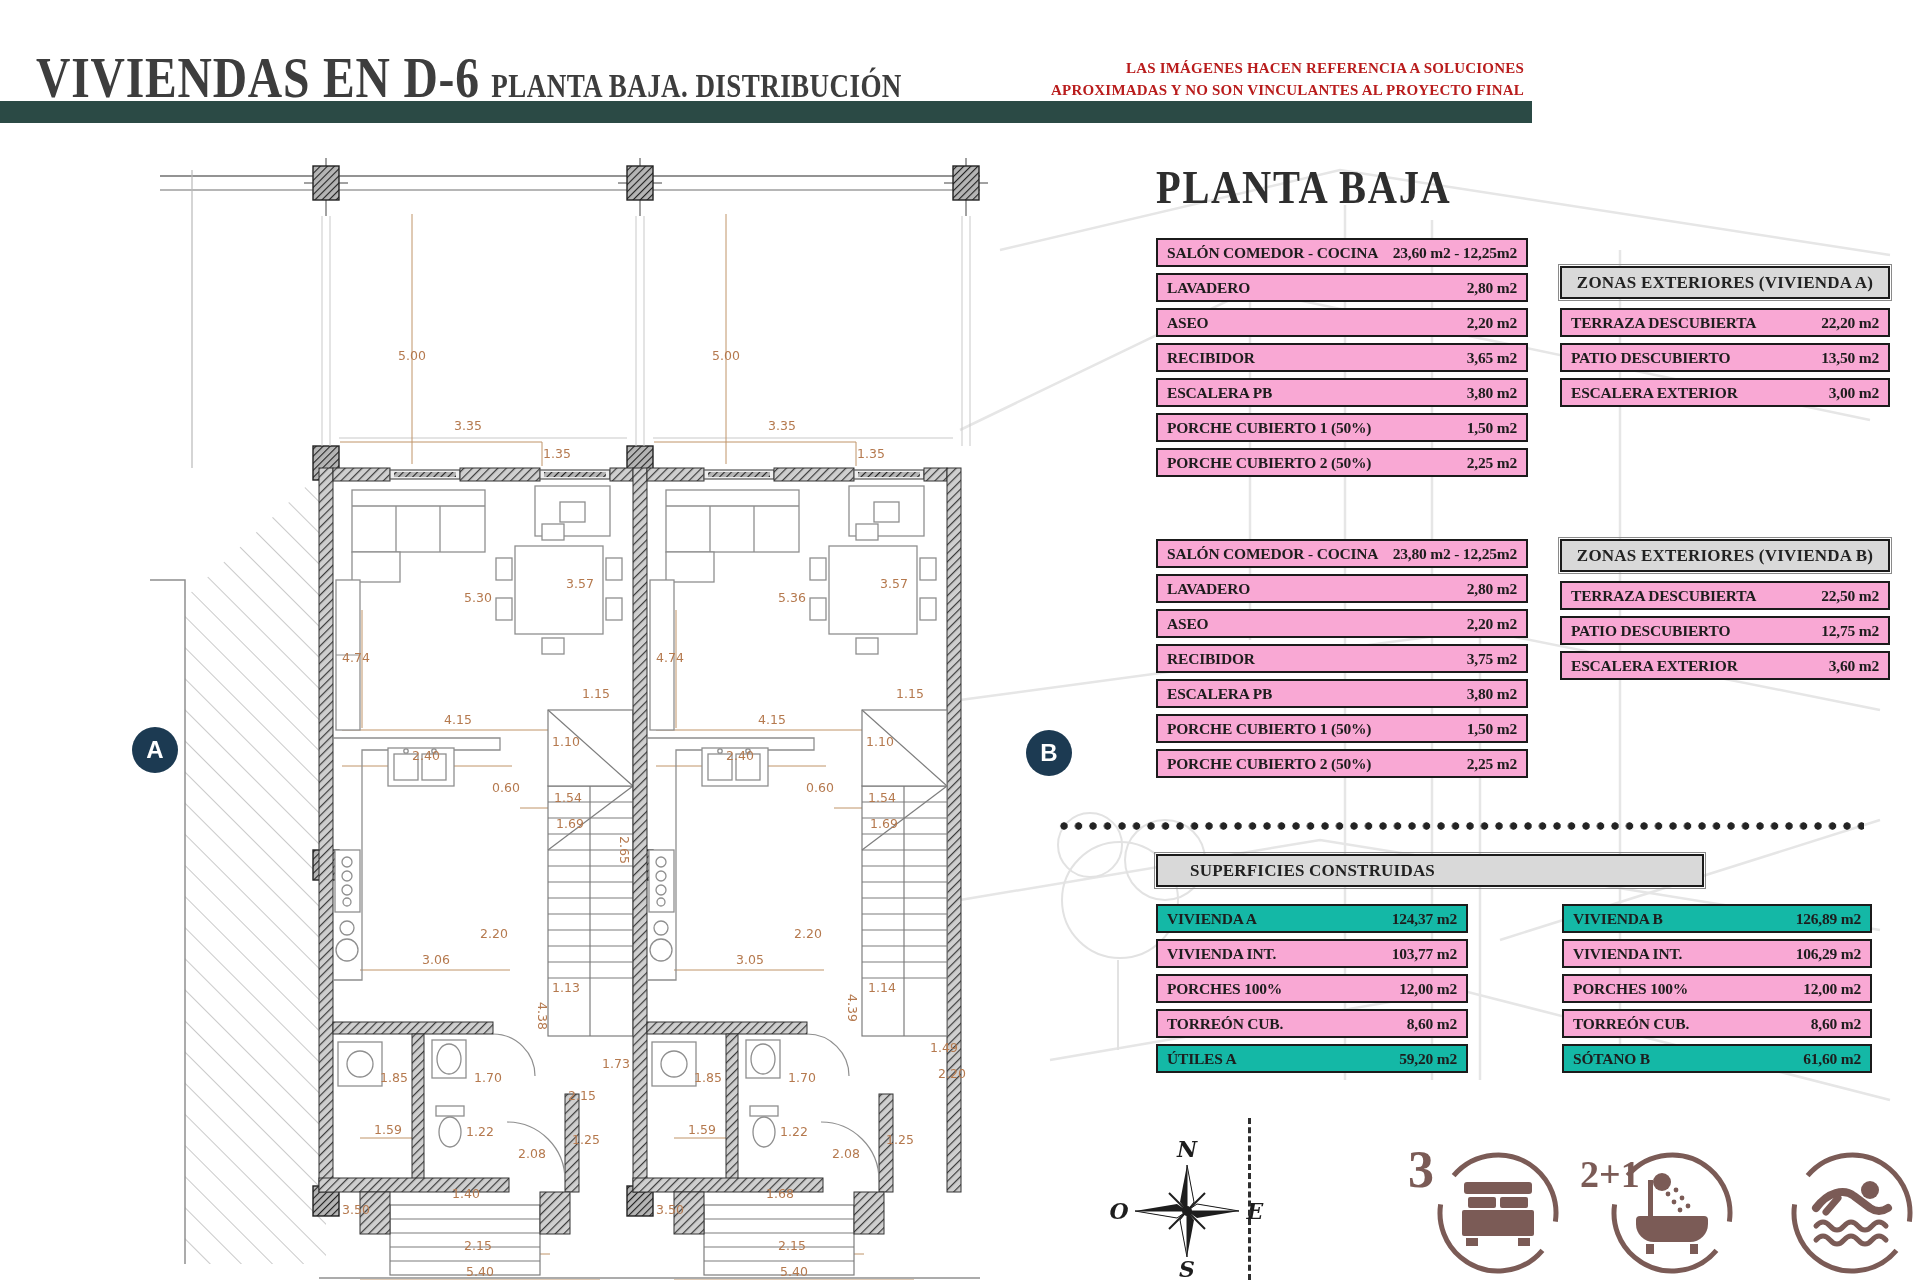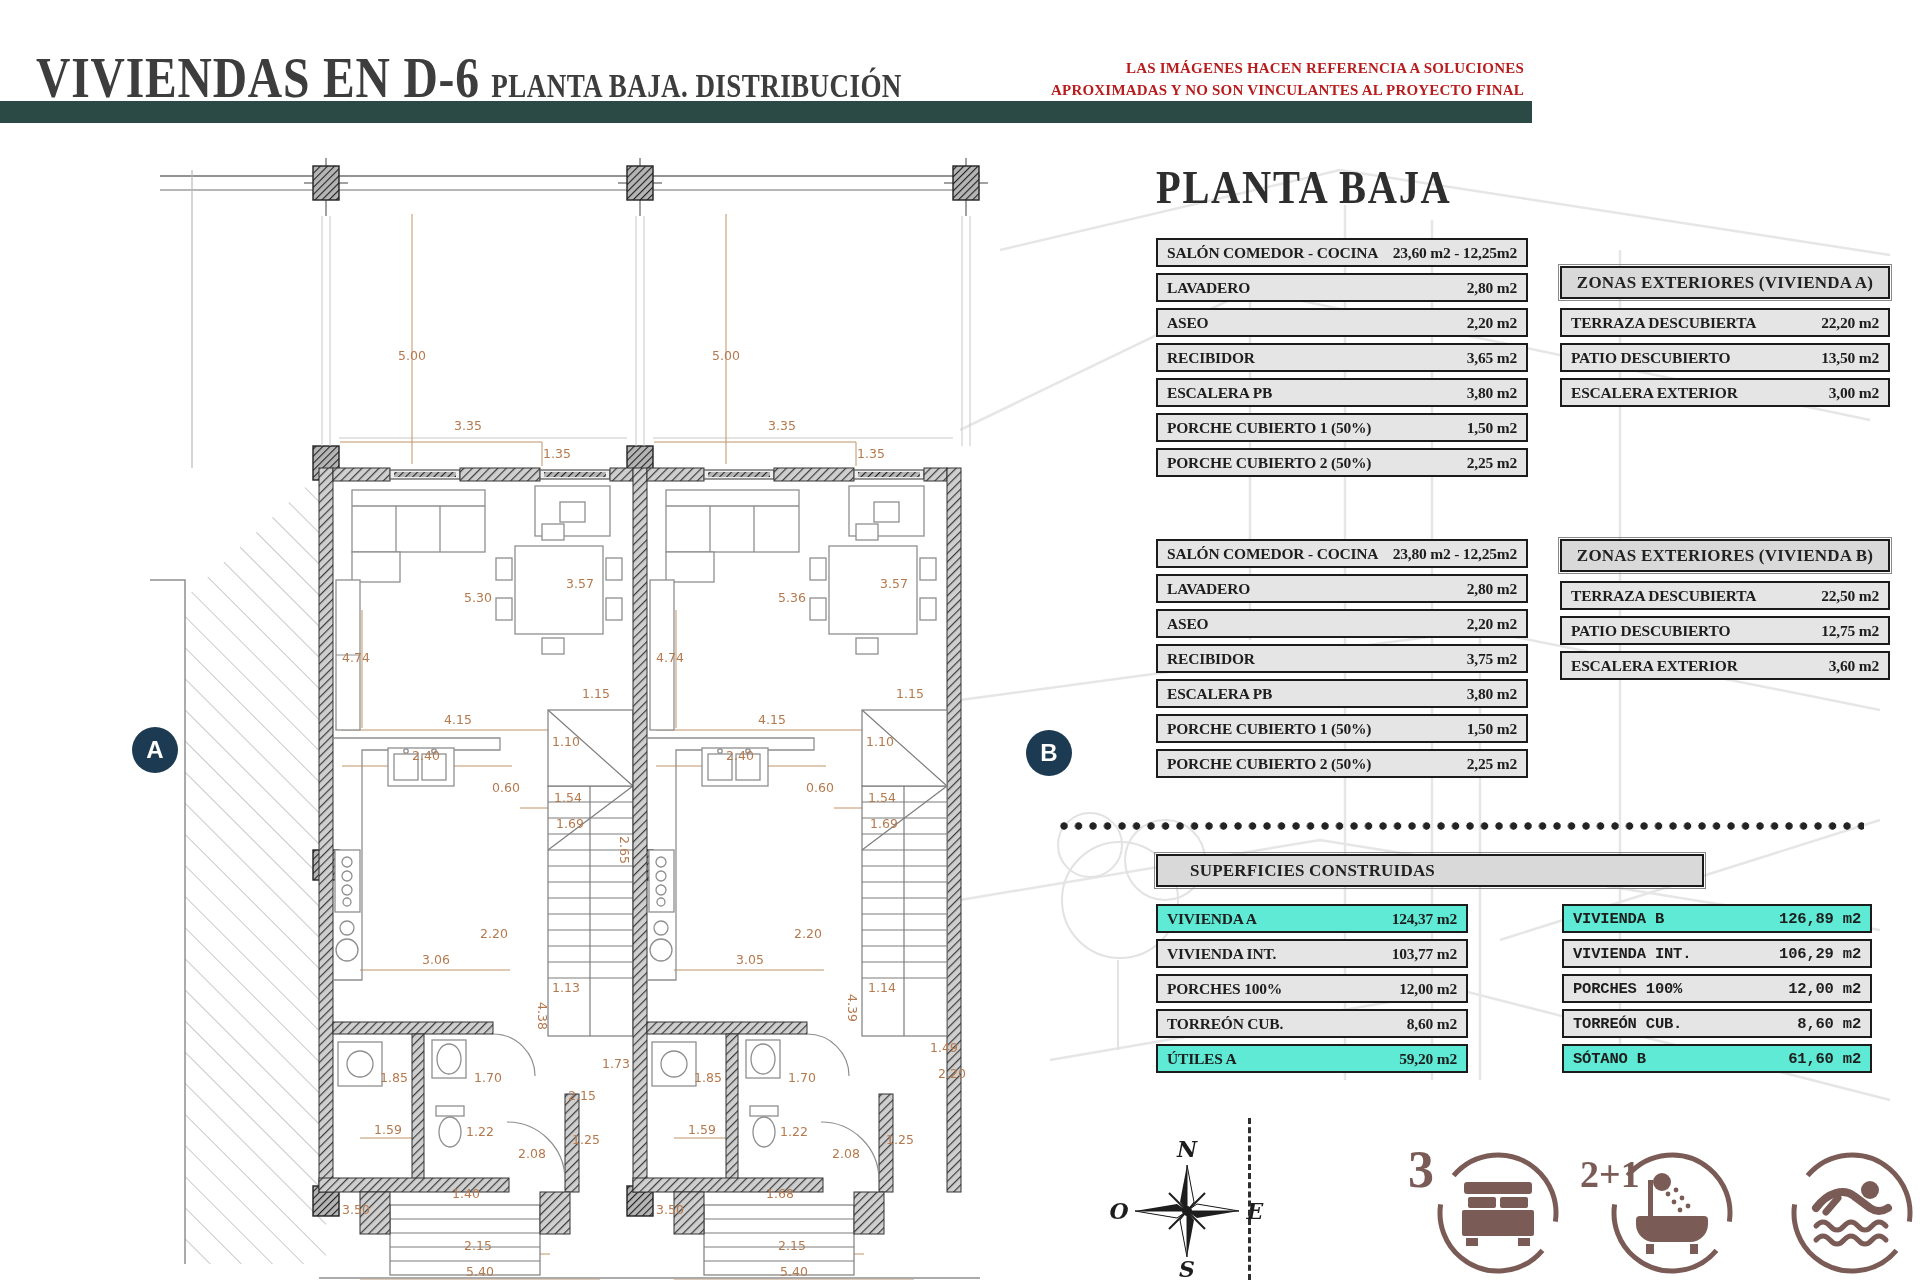--- a/index.html
+++ b/index.html
@@ -17,24 +17,24 @@
   #green-bar{left:0;top:101px;width:1532px;height:22px;background:#2b4a45;}
 
   
   #panel-heading{left:1156px;top:160px;font-size:47px;font-weight:bold;color:#2e2e2e;
                  letter-spacing:2px;transform:scaleX(.86);transform-origin:left top;white-space:nowrap;
                  font-family:"Liberation Serif",serif;}
   .tbox{position:absolute;}
   .thead{height:29px;background:#d9d9d9;border:2.5px solid #1b1b1b;outline:1px solid #8a8a8a;outline-offset:1px;
          display:flex;align-items:center;justify-content:center;font-weight:bold;font-size:17px;
          letter-spacing:0.2px;margin-bottom:9px;box-sizing:content-box;color:#222;}
-  .trow{height:25px;background:#e5e5e5;border:2.5px solid #1b1b1b;margin-bottom:6px;
+  .trow{height:25px;background:#f9a8d4;border:2.5px solid #1b1b1b;margin-bottom:6px;
         display:flex;align-items:center;justify-content:space-between;font-weight:bold;font-size:15.5px;
         padding:0 9px;white-space:nowrap;letter-spacing:-0.2px;color:#1d1d1d;}
-  .trow.shaded{background:#5eead4;}
+  .trow.shaded{background:#14b8a6;}
   #dotted-sep{left:1058px;top:820px;width:806px;height:13px;
       background-image:radial-gradient(circle at 6px 6px,#232323 3.4px,rgba(0,0,0,0) 4px);
       background-size:14.5px 13px;background-repeat:repeat-x;}
   #construidas-bar{left:1156px;top:854px;width:548px;}
 
   
   .marker{width:46px;height:46px;border-radius:50%;background:#1c3a52;color:#fff;
           display:flex;align-items:center;justify-content:center;font-weight:bold;
           font-size:24px;font-family:"Liberation Sans",sans-serif;}
 
@@ -561,21 +561,21 @@
         <div class="trow">
           <span>TORREÓN CUB.</span>
           <span>8,60 m2</span>
         </div>
         <div class="trow shaded">
           <span>ÚTILES A</span>
           <span>59,20 m2</span>
         </div>
       </div>
   </div>
-  <div class="tbox" style="left:1562px;top:904px;width:310px;font-family:Liberation Mono, monospace;">
+  <div class="tbox" style="left:1562px;top:904px;width:310px;">
     <div>
         <div class="trow shaded">
           <span>VIVIENDA B</span>
           <span>126,89 m2</span>
         </div>
         <div class="trow">
           <span>VIVIENDA INT.</span>
           <span>106,29 m2</span>
         </div>
         <div class="trow">

